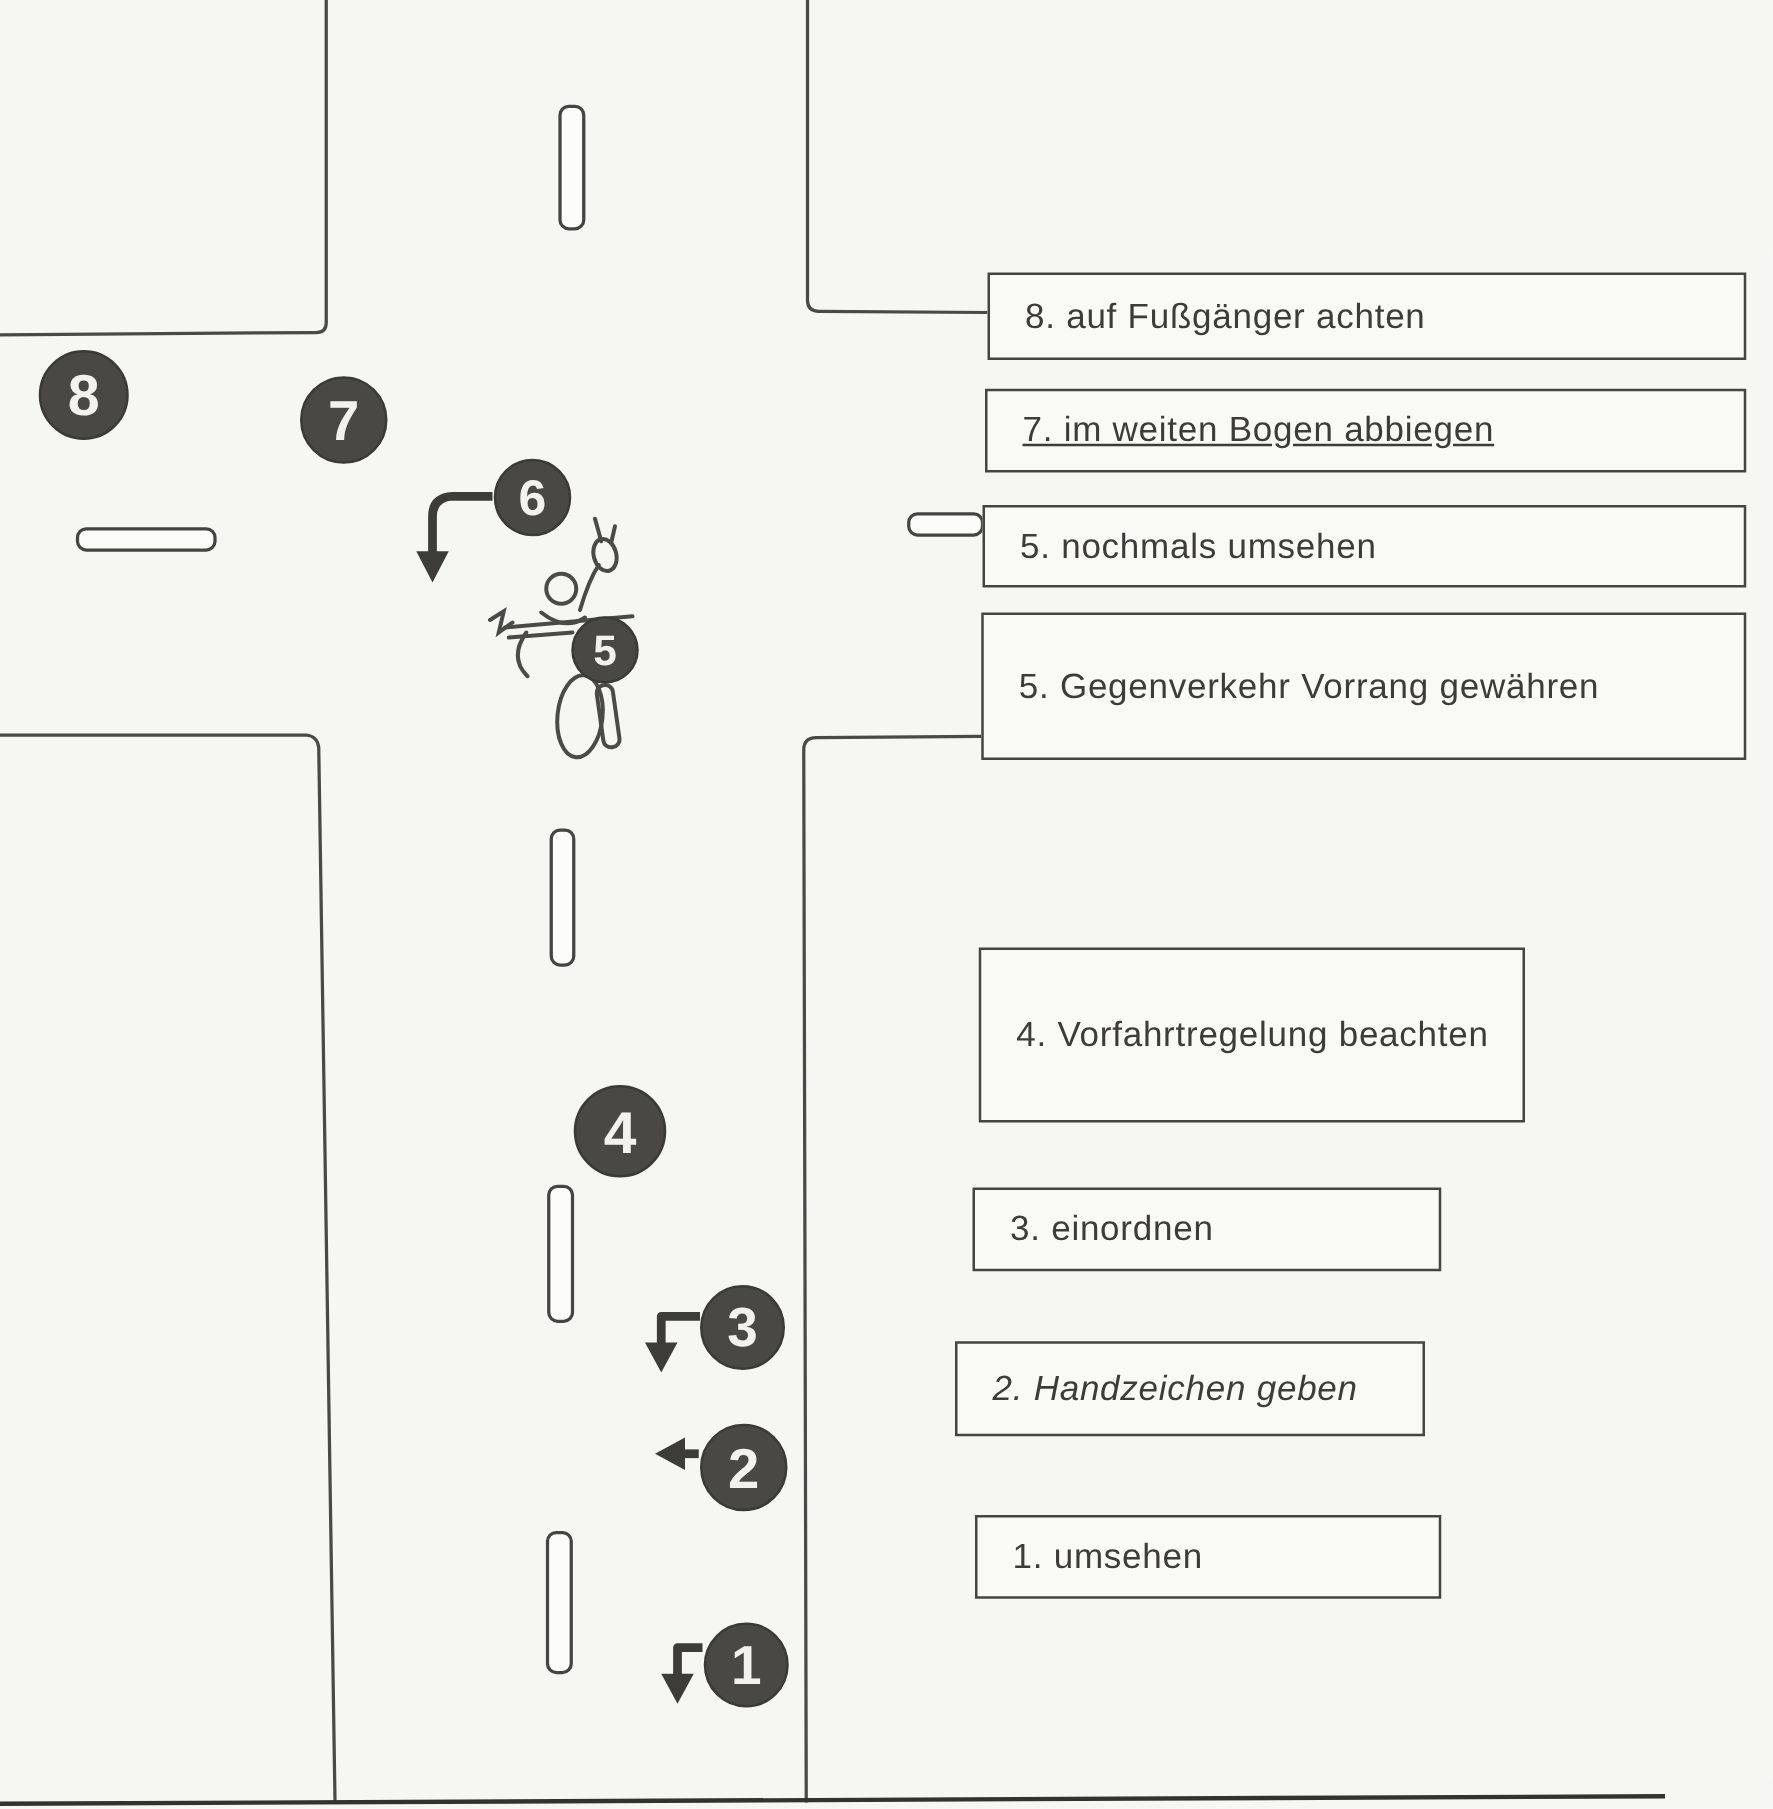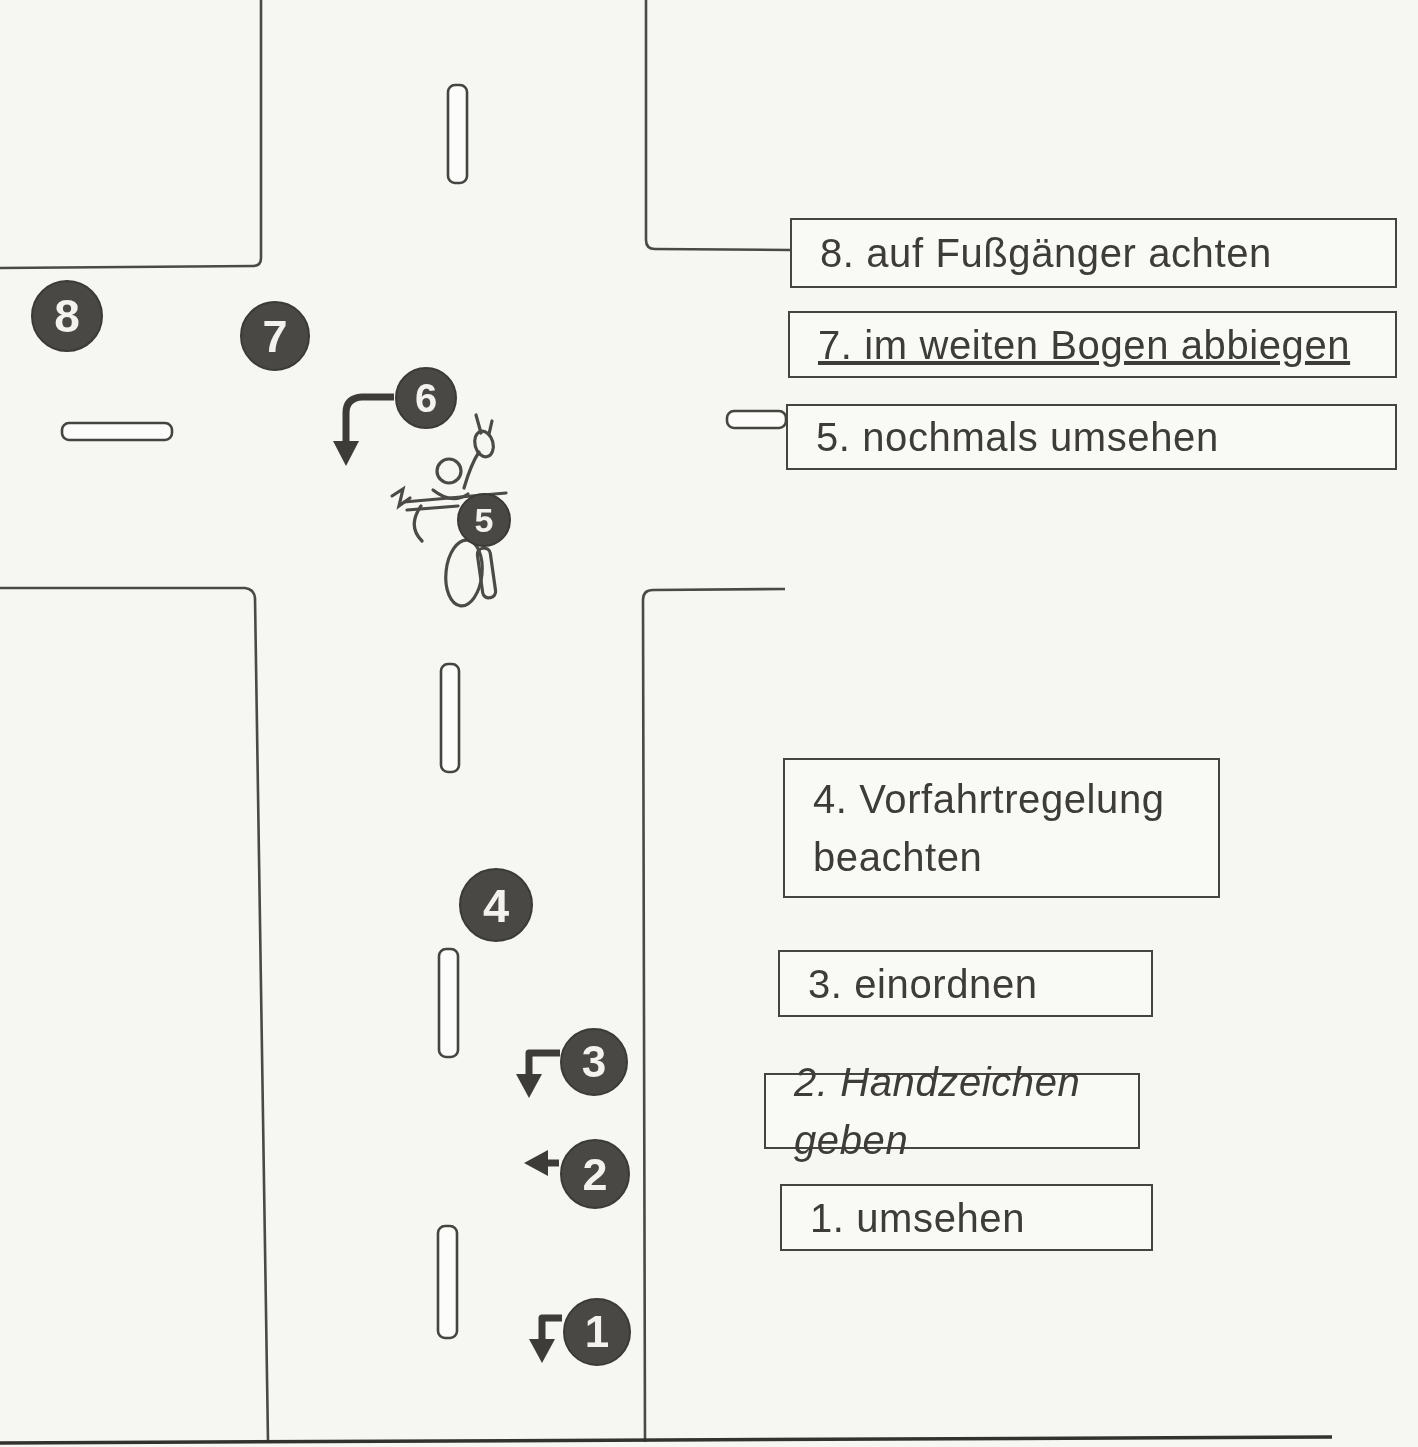--- a/index.html
+++ b/index.html
@@ -12,36 +12,36 @@
   }
   .road-svg{position:absolute;left:0;top:0;}
   .step-box{
     position:absolute;
     box-sizing:border-box;
     border:2px solid #45443f;
     background:#f9f9f6;
     display:flex;
     align-items:center;
     padding:0 18px 0 28px;
-    font-size:40px;
+    font-size:28px;
     line-height:1.45;
     letter-spacing:0.6px;
     color:#3d3c39;
     font-weight:500;
   }
   .step-box span{display:block;}
   
   .b8{left:790px;top:218px;width:607px;height:70px;}
   .b7{left:788px;top:311px;width:609px;height:67px;text-decoration:underline;}
   .b6{left:786px;top:404px;width:611px;height:66px;}
   .b5{left:785px;top:490px;width:612px;height:118px;}
   .b4{left:783px;top:747px;width:437px;height:140px;margin-top:11px;}
   .b3{left:778px;top:922px;width:375px;height:67px;margin-top:28px;}
   .b2{left:764px;top:1073px;width:376px;height:76px;font-style:italic;}
-  .b1{left:780px;top:1184px;width:373px;height:67px;}
+  .b1{left:780px;top:1212px;width:373px;height:67px;}
 
   .road-line{stroke:#4a4946;stroke-width:2.6;fill:none;}
   .lane-dash{fill:#fcfcfa;stroke:#454440;stroke-width:2.6;}
   .arrow-line{stroke:#3d3c39;stroke-width:7;fill:none;stroke-linejoin:round;}
   .arrow-head{fill:#3d3c39;stroke:none;}
   .marker-circle{fill:#4a4845;stroke:#3b3a37;stroke-width:2;}
   .marker-num{
     fill:#f3f2ee;
     font-family:"Liberation Sans", sans-serif;
     font-weight:bold;
@@ -147,20 +147,23 @@
 
   <div class="step-box b8">
     <span>8. auf Fußgänger achten</span>
   </div>
   <div class="step-box b7">
     <span>7. im weiten Bogen abbiegen</span>
   </div>
   <div class="step-box b6">
     <span>5. nochmals umsehen</span>
   </div>
+  <div class="step-box b5">
+    <span>5. Gegenverkehr Vorrang gewähren</span>
+  </div>
   <div class="step-box b4">
     <span>4. Vorfahrtregelung beachten</span>
   </div>
   <div class="step-box b3">
     <span>3. einordnen</span>
   </div>
   <div class="step-box b2">
     <span>2. Handzeichen geben</span>
   </div>
   <div class="step-box b1">

